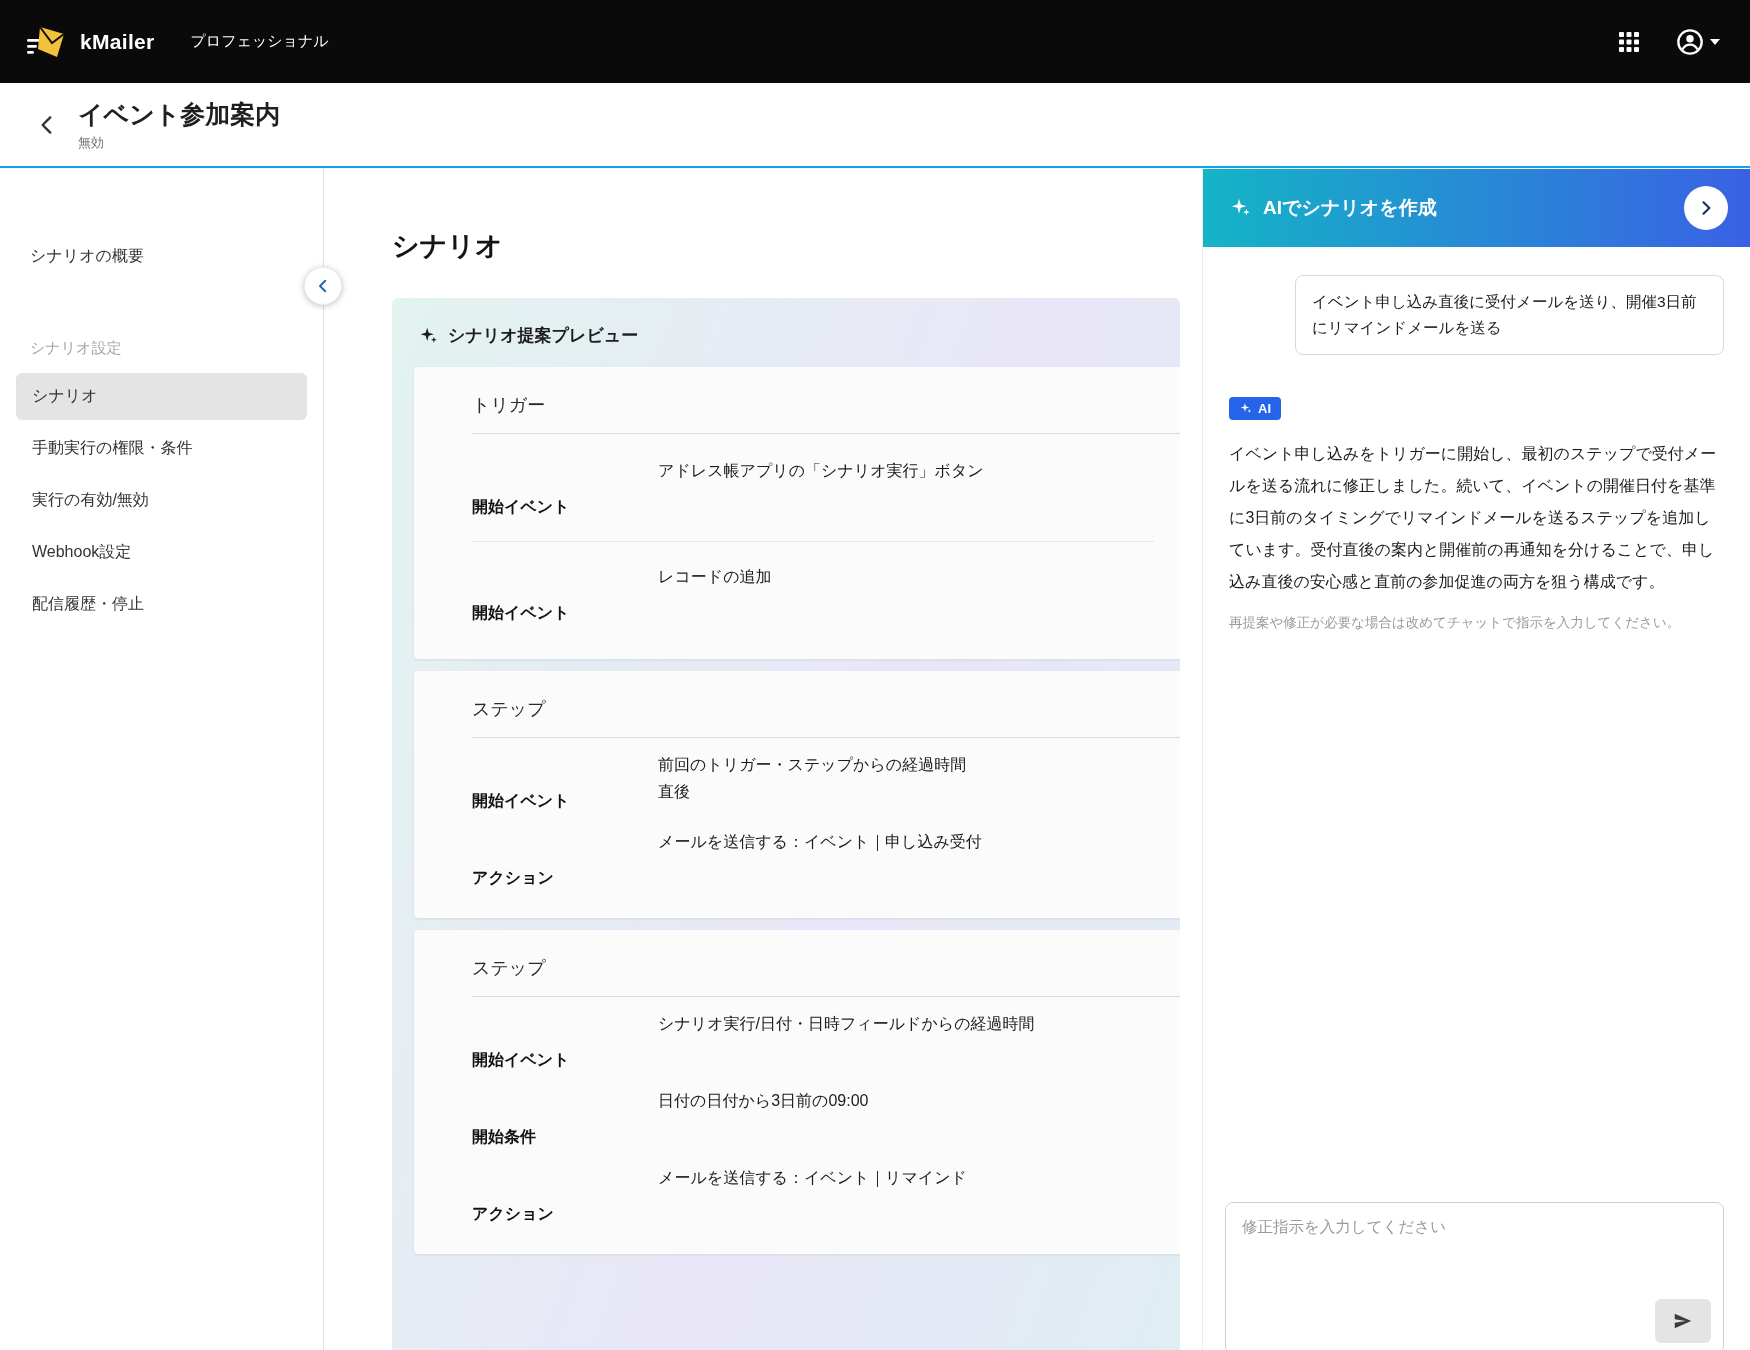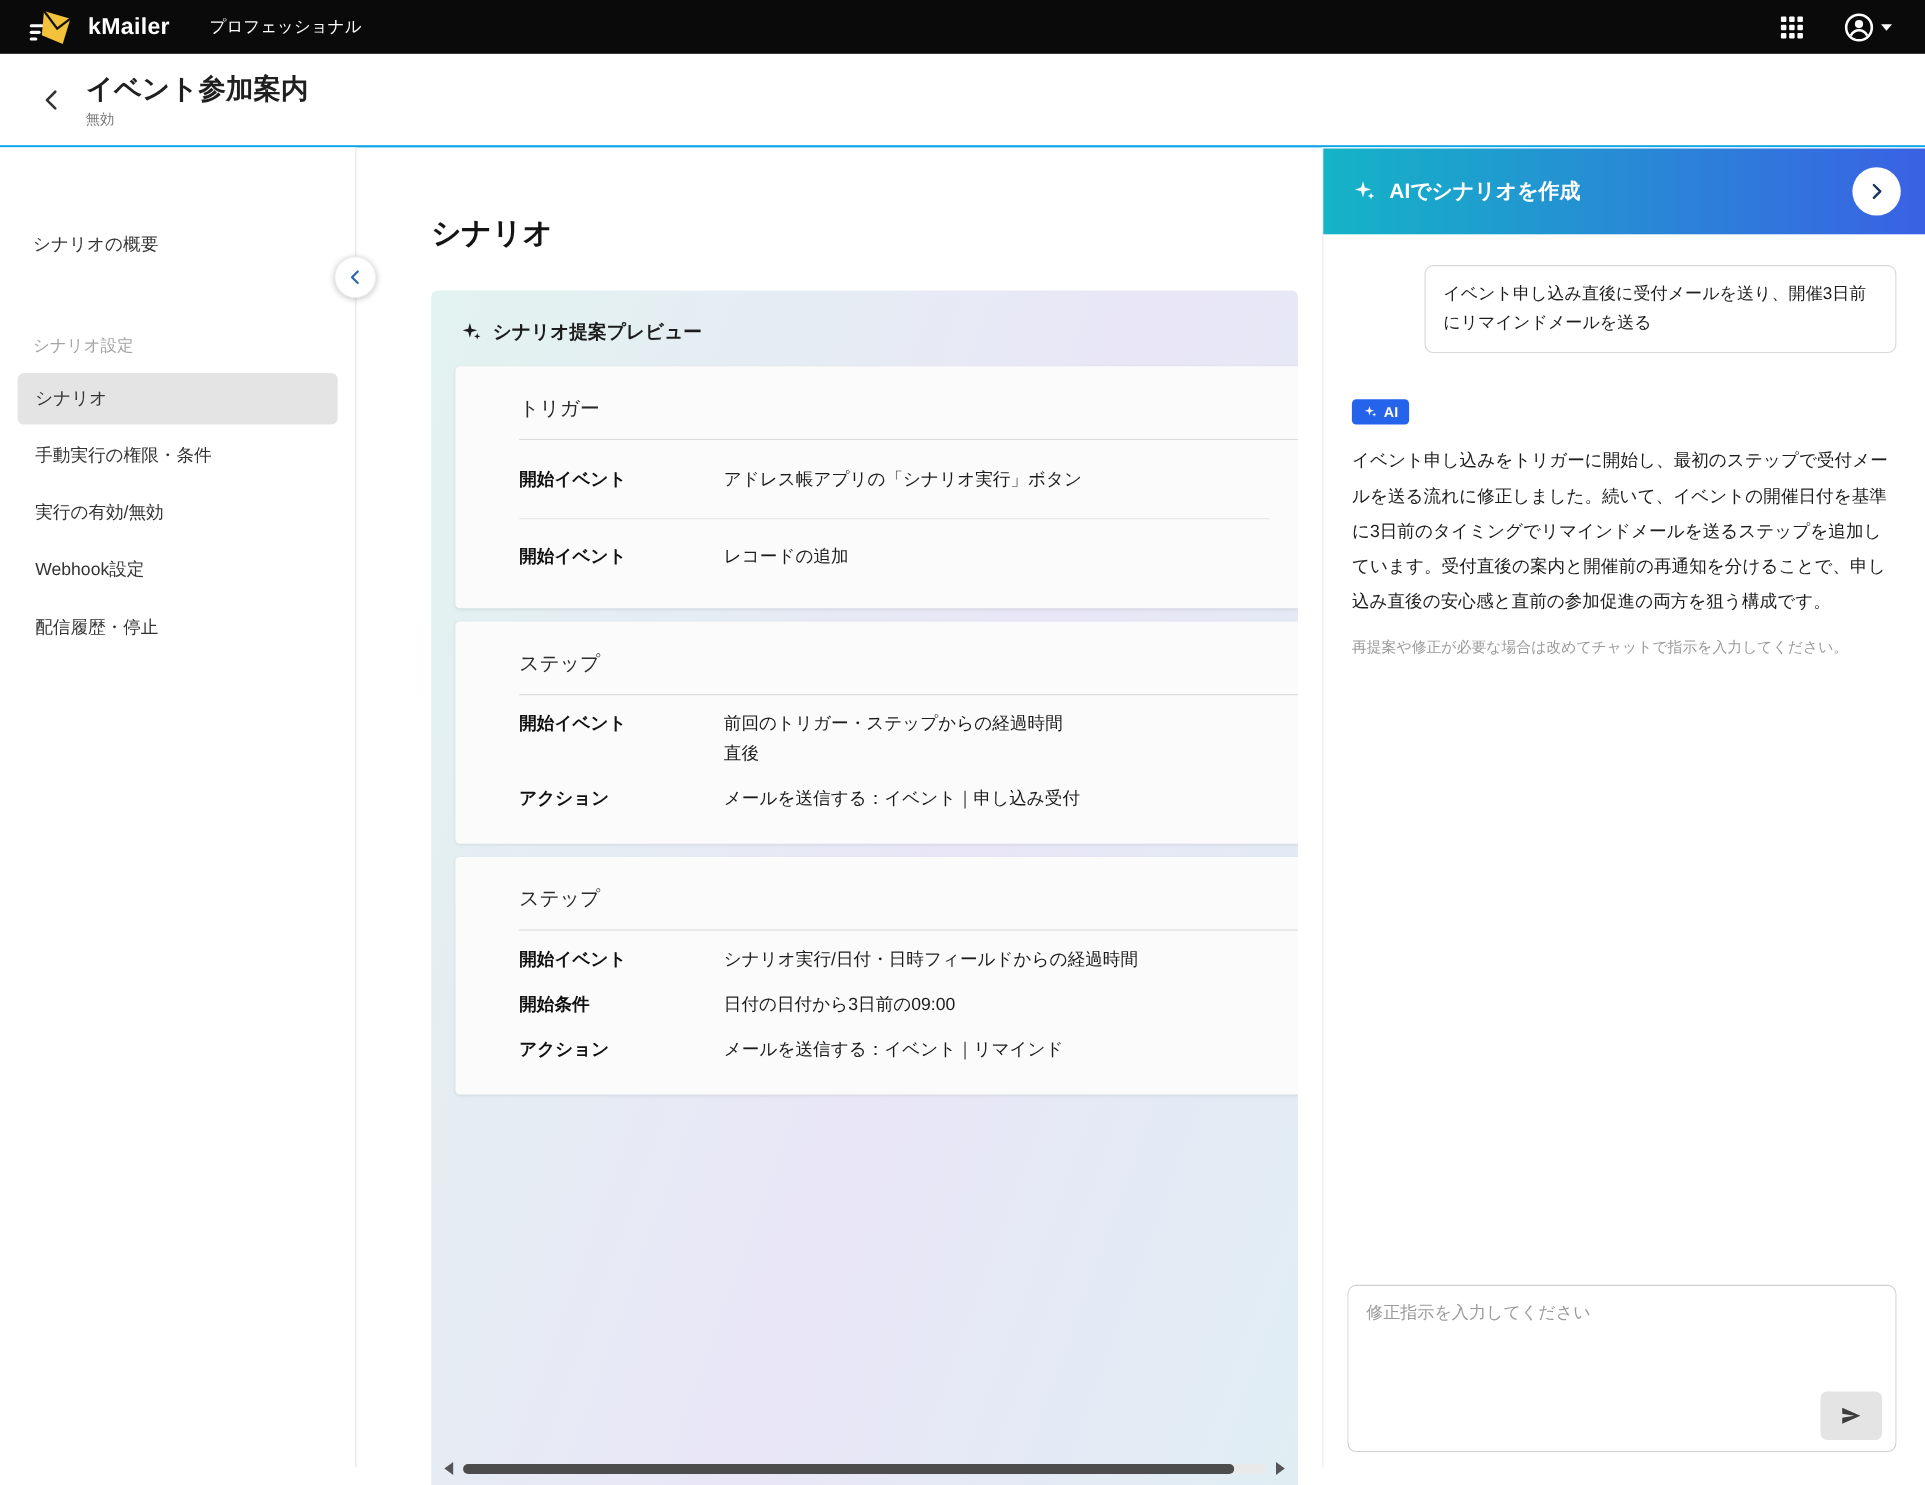--- a/index.html
+++ b/index.html
@@ -3,21 +3,21 @@
 <meta charset="utf-8">
 <style>
   * { box-sizing: border-box; margin: 0; padding: 0; }
   html,body { width: 1750px; height: 1350px; }
   body {
     font-family: "Liberation Sans", "DejaVu Sans", sans-serif;
     background: #ffffff; color: #222; overflow: hidden;
   }
 
   
-  .topbar { height: 49px; background: #0a0a0a; display: flex; align-items: center; padding: 0 26px; color: #fff; }
+  .topbar { height: 83px; background: #0a0a0a; display: flex; align-items: center; padding: 0 26px; color: #fff; }
   .brand { font-size: 21px; font-weight: 700; margin-left: 14px; letter-spacing: .3px; }
   .plan { font-size: 15px; margin-left: 36px; }
   .topbar-right { margin-left: auto; display: flex; align-items: center; gap: 28px; }
   .icon-btn { background: none; border: none; cursor: pointer; display: flex; align-items: center; gap: 6px; padding: 4px; }
   .caret-down { width: 0; height: 0; border-left: 5px solid transparent; border-right: 5px solid transparent; border-top: 6px solid #fff; }
 
   
   .page-header { height: 85px; display: flex; align-items: center; padding-left: 28px; background: #fff; border-bottom: 2px solid #0ea5e9; }
   .back-btn { width: 38px; height: 38px; display: flex; align-items: center; justify-content: center; background: none; border: none; cursor: pointer; }
   .title-block { margin-left: 12px; }
@@ -47,21 +47,21 @@
   .card-title { font-size: 17px; font-weight: 700; color: #1c1c1c; }
 
   .panel { margin: 0 0 12px 22px; background: #fbfbfc; border-radius: 4px 0 0 4px; box-shadow: 0 1px 3px rgba(0,0,0,.08); }
   .panel-heading { font-size: 18px; color: #2a2a2a; padding: 26px 0 16px 58px; }
   .panel-rule { border-bottom: 1px solid #dcdcdc; margin-left: 58px; }
   .rows { padding: 6px 26px 20px 58px; }
   .row { display: flex; align-items: flex-start; padding: 7px 0; }
   .panel.spacious .rows { padding-top: 2px; padding-bottom: 12px; }
   .panel.spacious .row { padding: 21px 0; }
   .panel.spacious .row + .row { border-top: 1px solid #e6e6e6; }
-  .row-label { width: 186px; flex-shrink: 0; font-weight: 700; font-size: 16px; line-height: 27px; color: #111; }
+  .row-label { width: 186px; flex-shrink: 0; font-weight: 700; font-size: 16px; line-height: 27px; color: #111; margin-top: 36px; }
   .row-value { font-size: 16px; line-height: 27px; color: #1b1b1b; white-space: pre-line; }
 
   .card-scroll { margin-top: auto; display: flex; align-items: center; gap: 5px; padding: 0 8px; }
   .scroll-arrow-btn { background: none; border: none; cursor: pointer; width: 16px; height: 16px; display: flex; align-items: center; justify-content: center; }
   .tri-left { width: 0; height: 0; border-top: 6px solid transparent; border-bottom: 6px solid transparent; border-right: 8px solid #555; }
   .tri-right { width: 0; height: 0; border-top: 6px solid transparent; border-bottom: 6px solid transparent; border-left: 8px solid #555; }
   .scroll-track { flex: 1; height: 9px; background: #e9e9ea; border-radius: 5px; position: relative; }
   .scroll-thumb { position: absolute; left: 0; top: 0; height: 9px; width: 96%; background: #4c4c4c; border-radius: 5px; cursor: grab; }
 
   .card-footer { display: flex; justify-content: flex-end; padding: 26px 22px 30px; }

